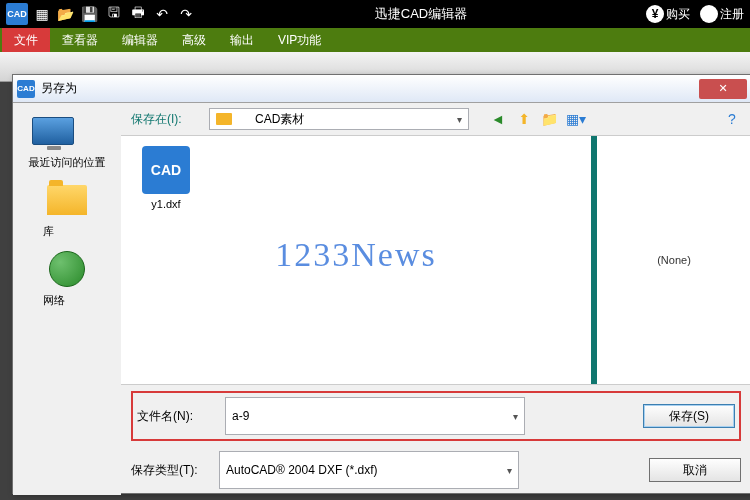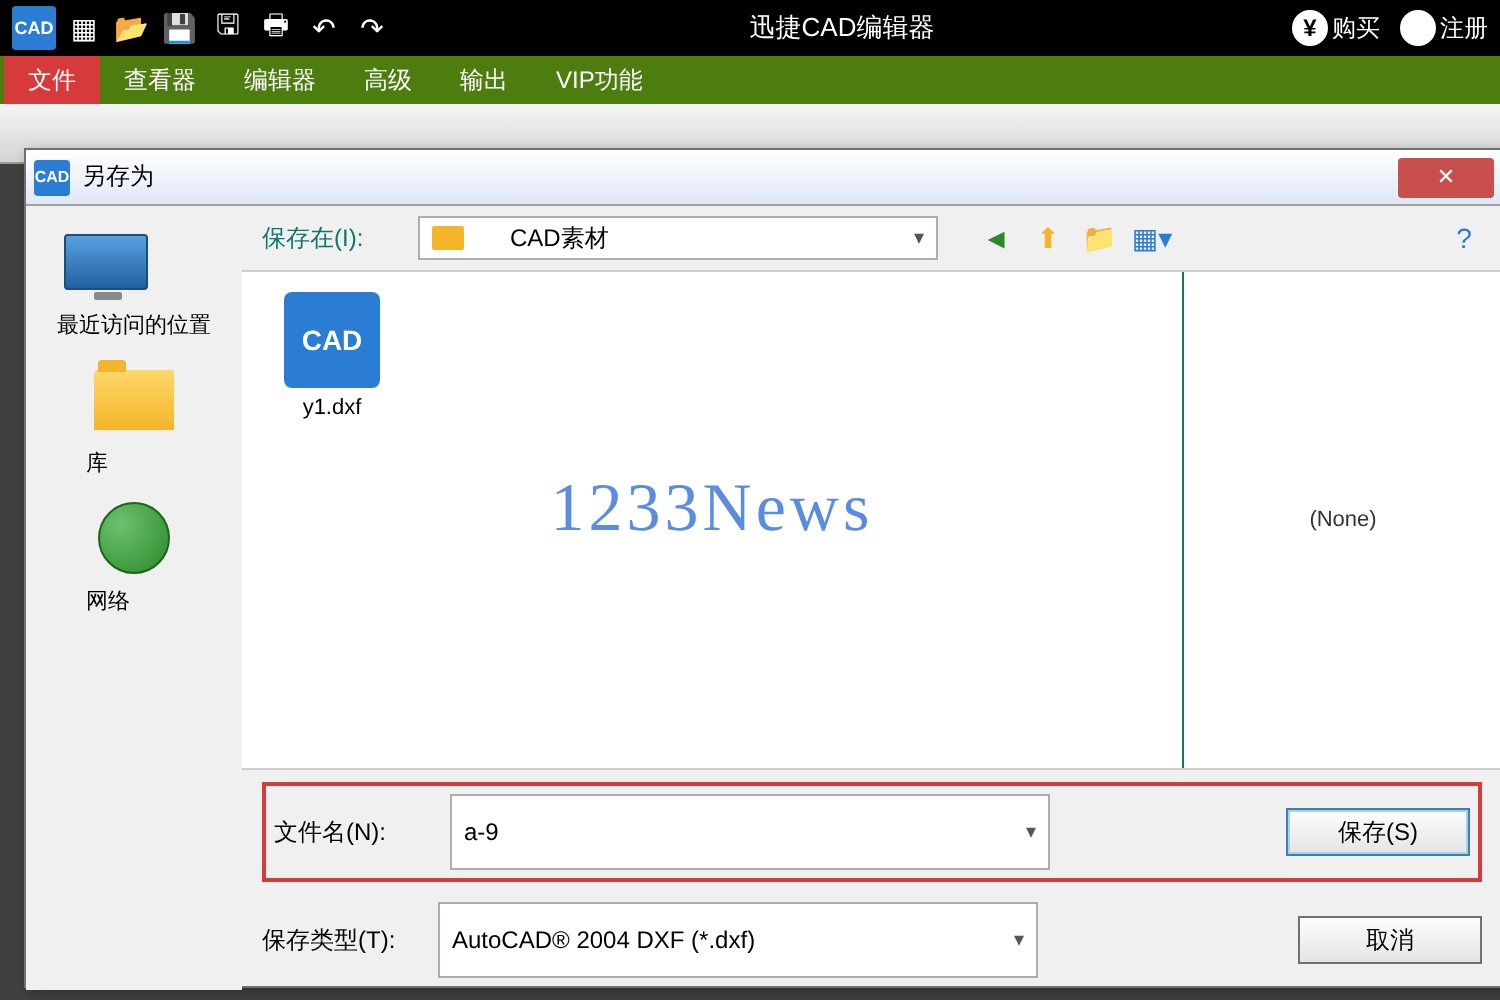--- a/index.html
+++ b/index.html
@@ -47,21 +47,21 @@
 .loc-combo .fold-mini { width:16px; height:12px; background:#f4b52a; border-radius:1px; margin-right:4px; }
 .nav-icons { display: flex; gap: 8px; align-items: center; margin-left: 12px; }
 .nav-ico { width:18px; height:18px; display:flex; align-items:center; justify-content:center; font-size:14px; cursor:pointer; }
 
 .file-preview-row { flex: 1; display: flex; border-top: 1px solid #ccc; border-bottom: 1px solid #ccc; }
 .file-area { flex: 1; background: #fff; position: relative; padding: 10px; }
 .file-item { display: flex; flex-direction: column; align-items: center; width: 70px; cursor: pointer; }
 .file-icon { width: 48px; height: 48px; background: #2b7cd3; border-radius: 4px; color: #fff; font-size: 14px; font-weight: bold; display: flex; align-items: center; justify-content: center; }
 .file-label { font-size: 11px; margin-top: 4px; }
 .watermark { position: absolute; left: 50%; top: 48%; transform: translate(-50%,-50%); font-size: 34px; color: #5a8de0; font-family: 'Comic Sans MS', cursive; letter-spacing: 2px; }
-.preview-pane { width: 160px; background: #fff; border-left: 1px solid #0f766e; display: flex; align-items: center; justify-content: center; font-size: 11px; color: #333; }
+.preview-pane { width: 160px; background: #fff; border-left: 6px solid #0f766e; display: flex; align-items: center; justify-content: center; font-size: 11px; color: #333; }
 
 .bottom-rows { padding: 6px 10px; }
 .highlight-box { border: 2px solid #d73a3a; padding: 4px; margin-bottom: 10px; }
 .row { display: flex; align-items: center; gap: 8px; }
 .row-label { width: 80px; font-size: 12px; }
 .row-combo { width: 300px; height: 38px; border: 1px solid #abadb3; background: #fff; font-size: 12px; padding: 0 6px; display: flex; align-items: center; position: relative; }
 .row-combo::after { content:'▾'; position:absolute; right:6px; color:#555; font-size:10px; }
 .btn { width: 92px; height: 24px; border: 1px solid #707070; background: linear-gradient(180deg,#fefefe,#e4e4e4); font-size: 12px; cursor: pointer; display:flex; align-items:center; justify-content:center; }
 .btn.primary { border: 1px solid #3c7fb1; box-shadow: inset 0 0 0 1px #a7d0f0; }
 </style>

